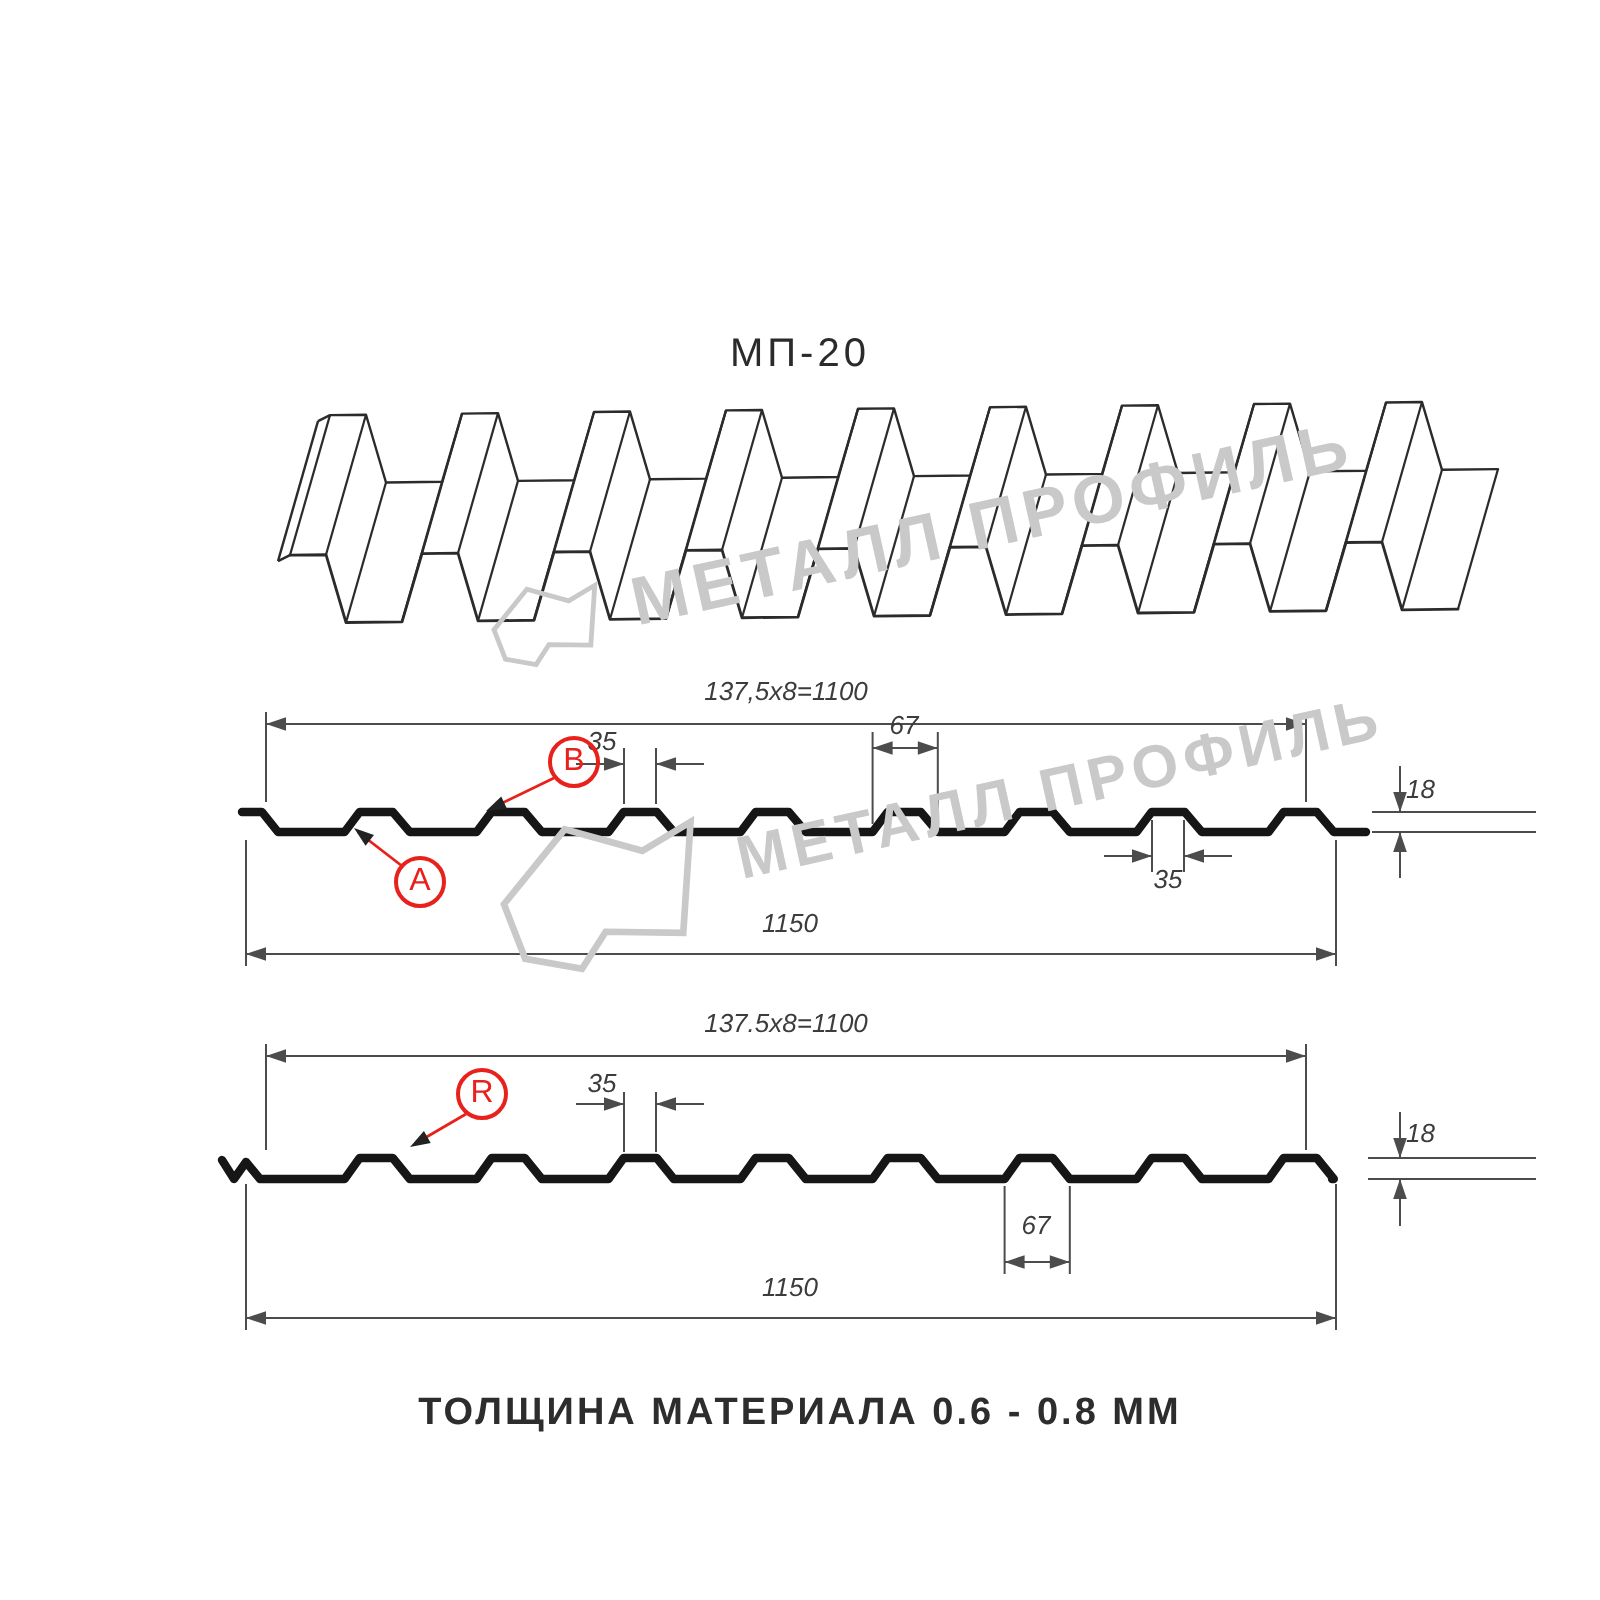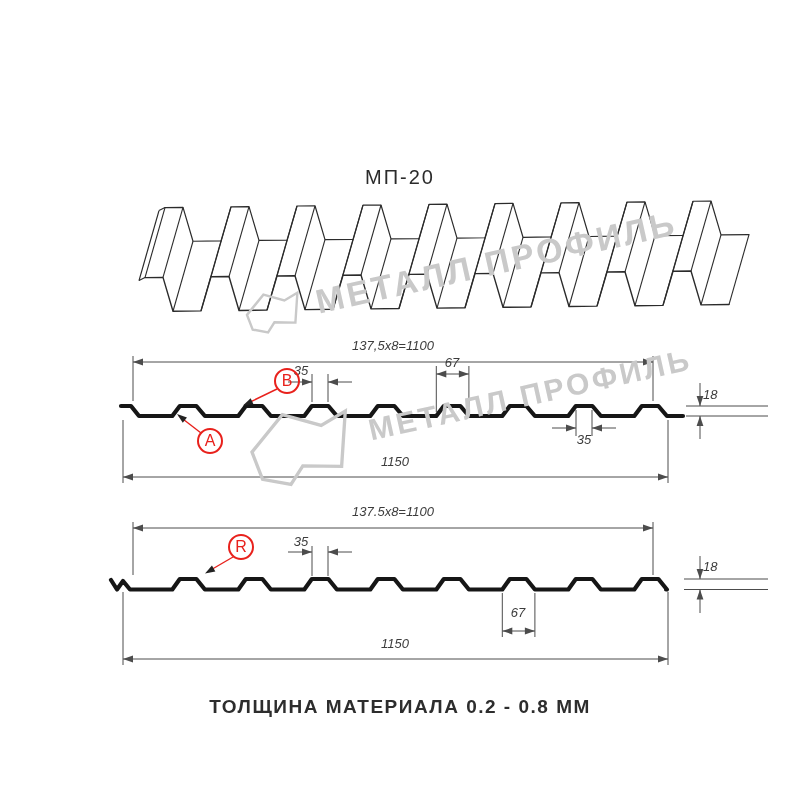--- a/index.html
+++ b/index.html
@@ -170,14 +170,14 @@
     </svg>
     <span class="wm-text">МЕТАЛЛ ПРОФИЛЬ</span>
   </div>
   <div class="wm wm2" style="left:246px;top:418px;">
     <svg width="112" height="80" viewBox="0 0 100 72">
       <path d="M6,32 L40,5 L72,22 L96,14 L82,62 L48,54 L34,68 L10,58 Z" fill="none" stroke="#c9c9c9" stroke-width="3"></path>
     </svg>
     <span class="wm-text">МЕТАЛЛ ПРОФИЛЬ</span>
   </div>
 
-  <div class="footer">ТОЛЩИНА МАТЕРИАЛА 0.2 - 0.8 ММ</div>
+  <div class="footer">ТОЛЩИНА МАТЕРИАЛА 0.6 - 0.8 ММ</div>
 </div>
 
 </body></html>

